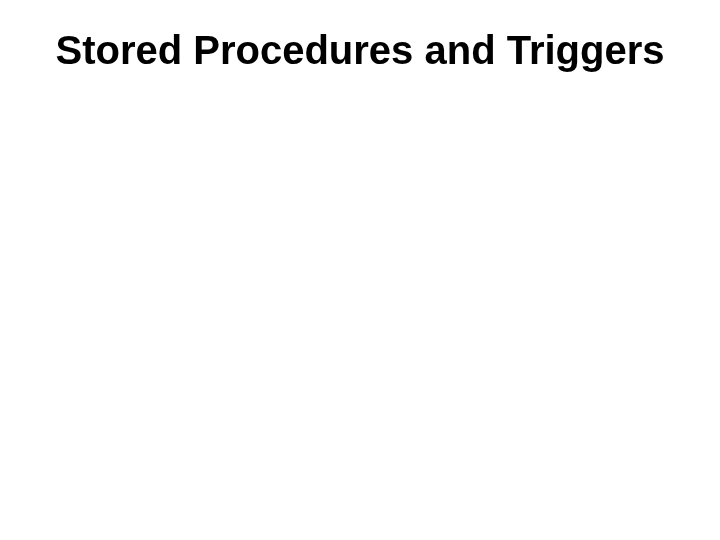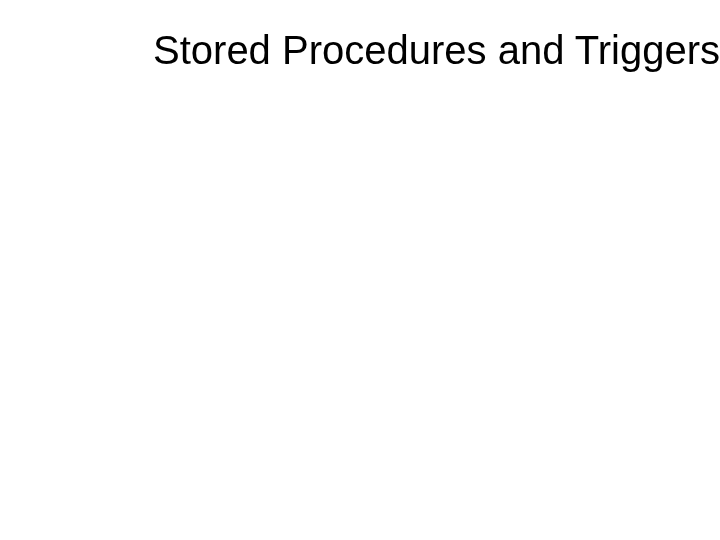--- a/index.html
+++ b/index.html
@@ -12,23 +12,23 @@
       height: 540px;
       background: #ffffff;
       font-family: Arial, Helvetica, sans-serif;
       position: relative;
     }
     .slide-title {
       position: absolute;
       top: 28px;
       left: 0;
       width: 100%;
-      text-align: right;
+      text-align: center;
       font-size: 40px;
-      font-weight: 400;
+      font-weight: 700;
       color: #000000;
       letter-spacing: 0px;
     }
   </style>
 </head>
 <body>
 
 <h1 class="slide-title">Stored Procedures and Triggers</h1>
 
 </body></html>

